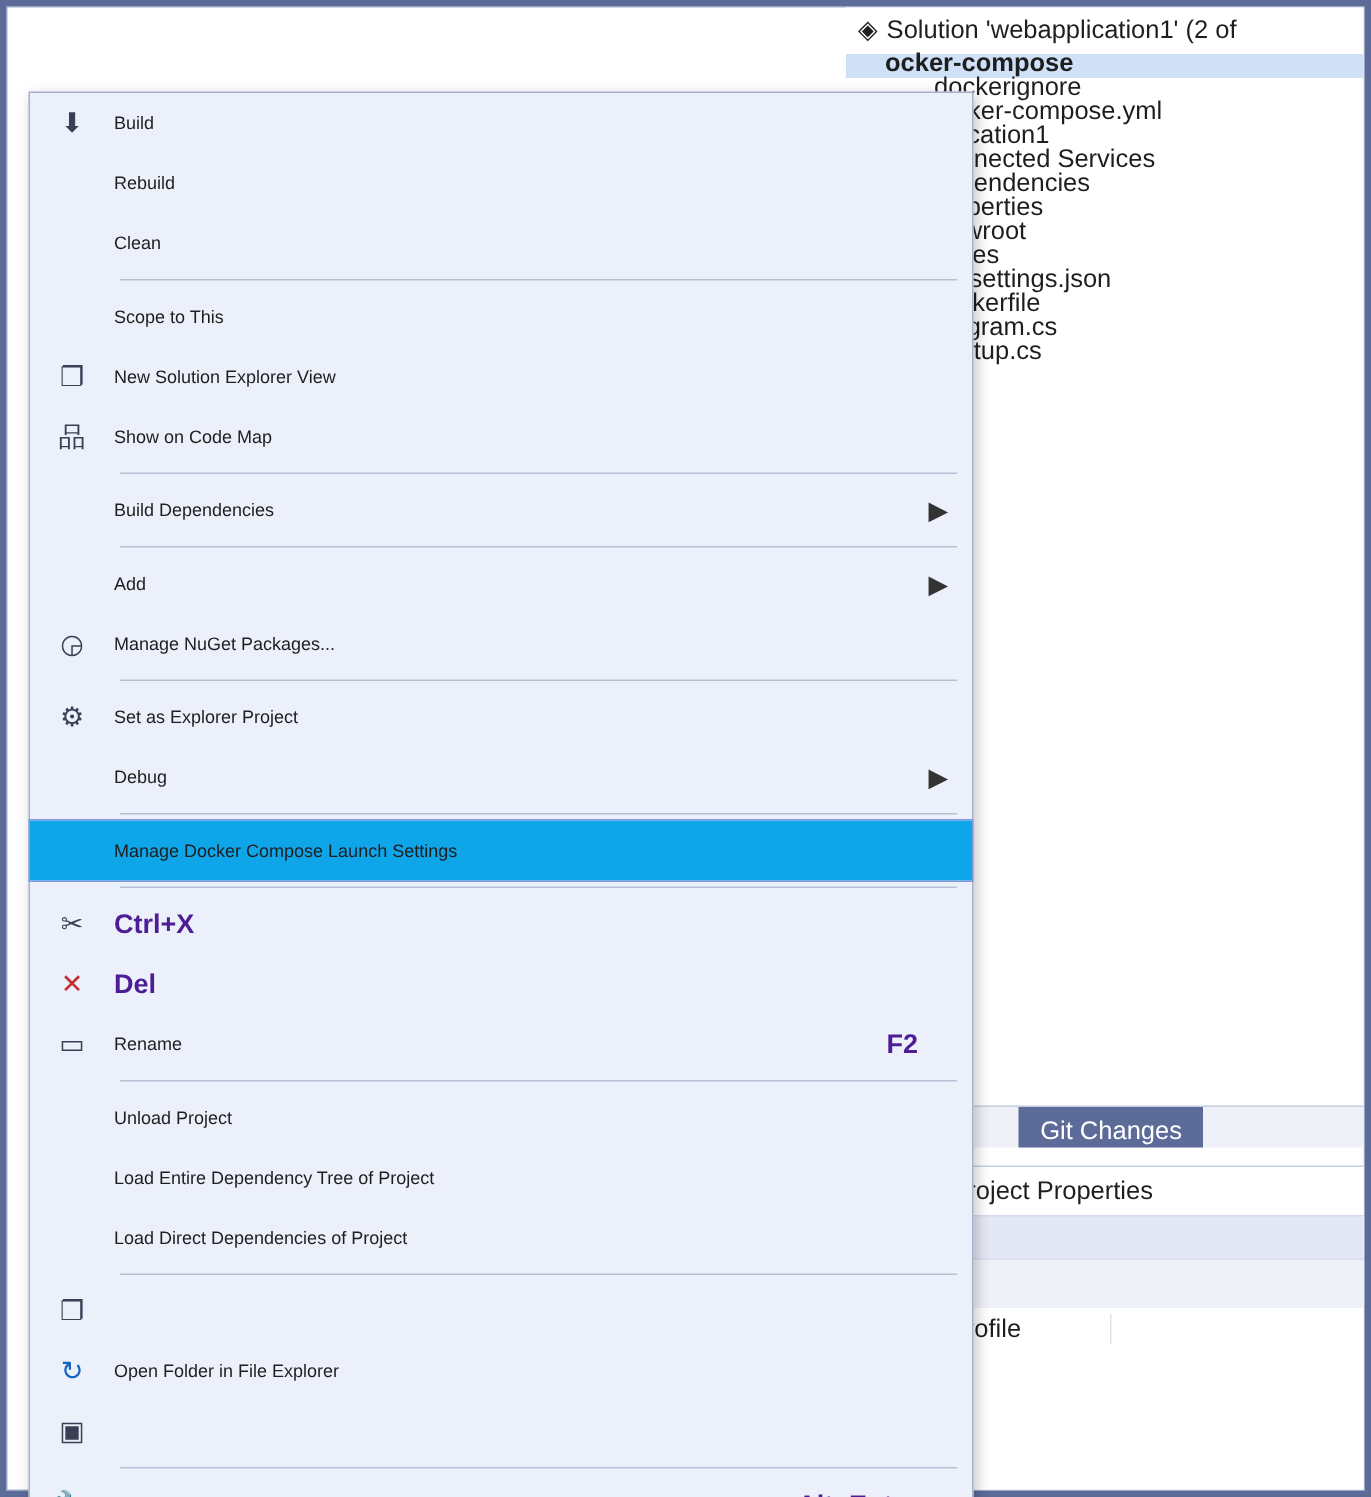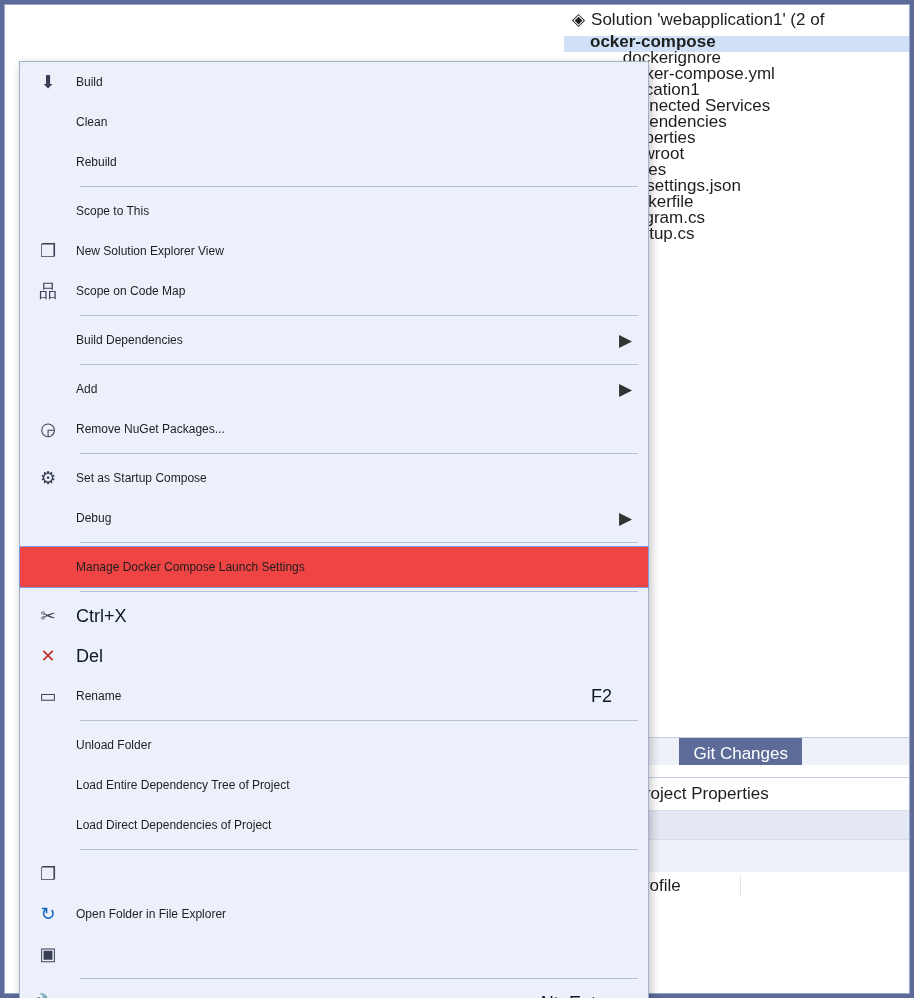--- a/index.html
+++ b/index.html
@@ -120,24 +120,24 @@
     padding: 0;
   }
   .ctx .icon {
     width: 56px;
     display: flex;
     justify-content: center;
     color: #3a3f55;
     font-size: 18px;
   }
   .ctx .label { flex: 1; font-size: 12px; }
-  .ctx .short { font-size: 18px; color: #0f172a; }
+  .ctx .short { font-size: 18px; color: #4c1d95; font-weight: bold; }
   .ctx .arrow { width: 20px; text-align: right; color: #333; }
   .ctx .row.highlight {
-    background: #ef4444;
+    background: #0ea5e9;
     outline: 1px solid #7c9be0;
   }
 
   
   .glyph { font-family: "Segoe UI Symbol","Segoe UI",sans-serif; }
 </style>
 </head>
 <body>
 
 <div class="window-frame">
@@ -211,73 +211,73 @@
 
   <div class="ctx" id="ctx">
       <div class="row">
         <div class="icon glyph">⬇</div>
         <div class="label">Build</div>
         <div class="short"></div>
         <div class="arrow"></div>
       </div>
       <div class="row">
         <div class="icon glyph"></div>
+        <div class="label">Rebuild</div>
+        <div class="short"></div>
+        <div class="arrow"></div>
+      </div>
+      <div class="row">
+        <div class="icon glyph"></div>
         <div class="label">Clean</div>
-        <div class="short"></div>
-        <div class="arrow"></div>
-      </div>
-      <div class="row">
-        <div class="icon glyph"></div>
-        <div class="label">Rebuild</div>
         <div class="short"></div>
         <div class="arrow"></div>
       </div>
       <div class="row sep"></div>
       <div class="row">
         <div class="icon glyph"></div>
         <div class="label">Scope to This</div>
         <div class="short"></div>
         <div class="arrow"></div>
       </div>
       <div class="row">
         <div class="icon glyph">❐</div>
         <div class="label">New Solution Explorer View</div>
         <div class="short"></div>
         <div class="arrow"></div>
       </div>
       <div class="row">
         <div class="icon glyph">品</div>
-        <div class="label">Scope on Code Map</div>
+        <div class="label">Show on Code Map</div>
         <div class="short"></div>
         <div class="arrow"></div>
       </div>
       <div class="row sep"></div>
       <div class="row">
         <div class="icon glyph"></div>
         <div class="label">Build Dependencies</div>
         <div class="short"></div>
         <div class="arrow">▶</div>
       </div>
       <div class="row sep"></div>
       <div class="row">
         <div class="icon glyph"></div>
         <div class="label">Add</div>
         <div class="short"></div>
         <div class="arrow">▶</div>
       </div>
       <div class="row">
         <div class="icon glyph">◶</div>
-        <div class="label">Remove NuGet Packages...</div>
+        <div class="label">Manage NuGet Packages...</div>
         <div class="short"></div>
         <div class="arrow"></div>
       </div>
       <div class="row sep"></div>
       <div class="row">
         <div class="icon glyph">⚙</div>
-        <div class="label">Set as Startup Compose</div>
+        <div class="label">Set as Explorer Project</div>
         <div class="short"></div>
         <div class="arrow"></div>
       </div>
       <div class="row">
         <div class="icon glyph"></div>
         <div class="label">Debug</div>
         <div class="short"></div>
         <div class="arrow">▶</div>
       </div>
       <div class="row sep"></div>
@@ -300,21 +300,21 @@
       </div>
       <div class="row">
         <div class="icon glyph">▭</div>
         <div class="label">Rename</div>
         <div class="short">F2</div>
         <div class="arrow"></div>
       </div>
       <div class="row sep"></div>
       <div class="row">
         <div class="icon glyph"></div>
-        <div class="label">Unload Folder</div>
+        <div class="label">Unload Project</div>
         <div class="short"></div>
         <div class="arrow"></div>
       </div>
       <div class="row">
         <div class="icon glyph"></div>
         <div class="label">Load Entire Dependency Tree of Project</div>
         <div class="short"></div>
         <div class="arrow"></div>
       </div>
       <div class="row">

